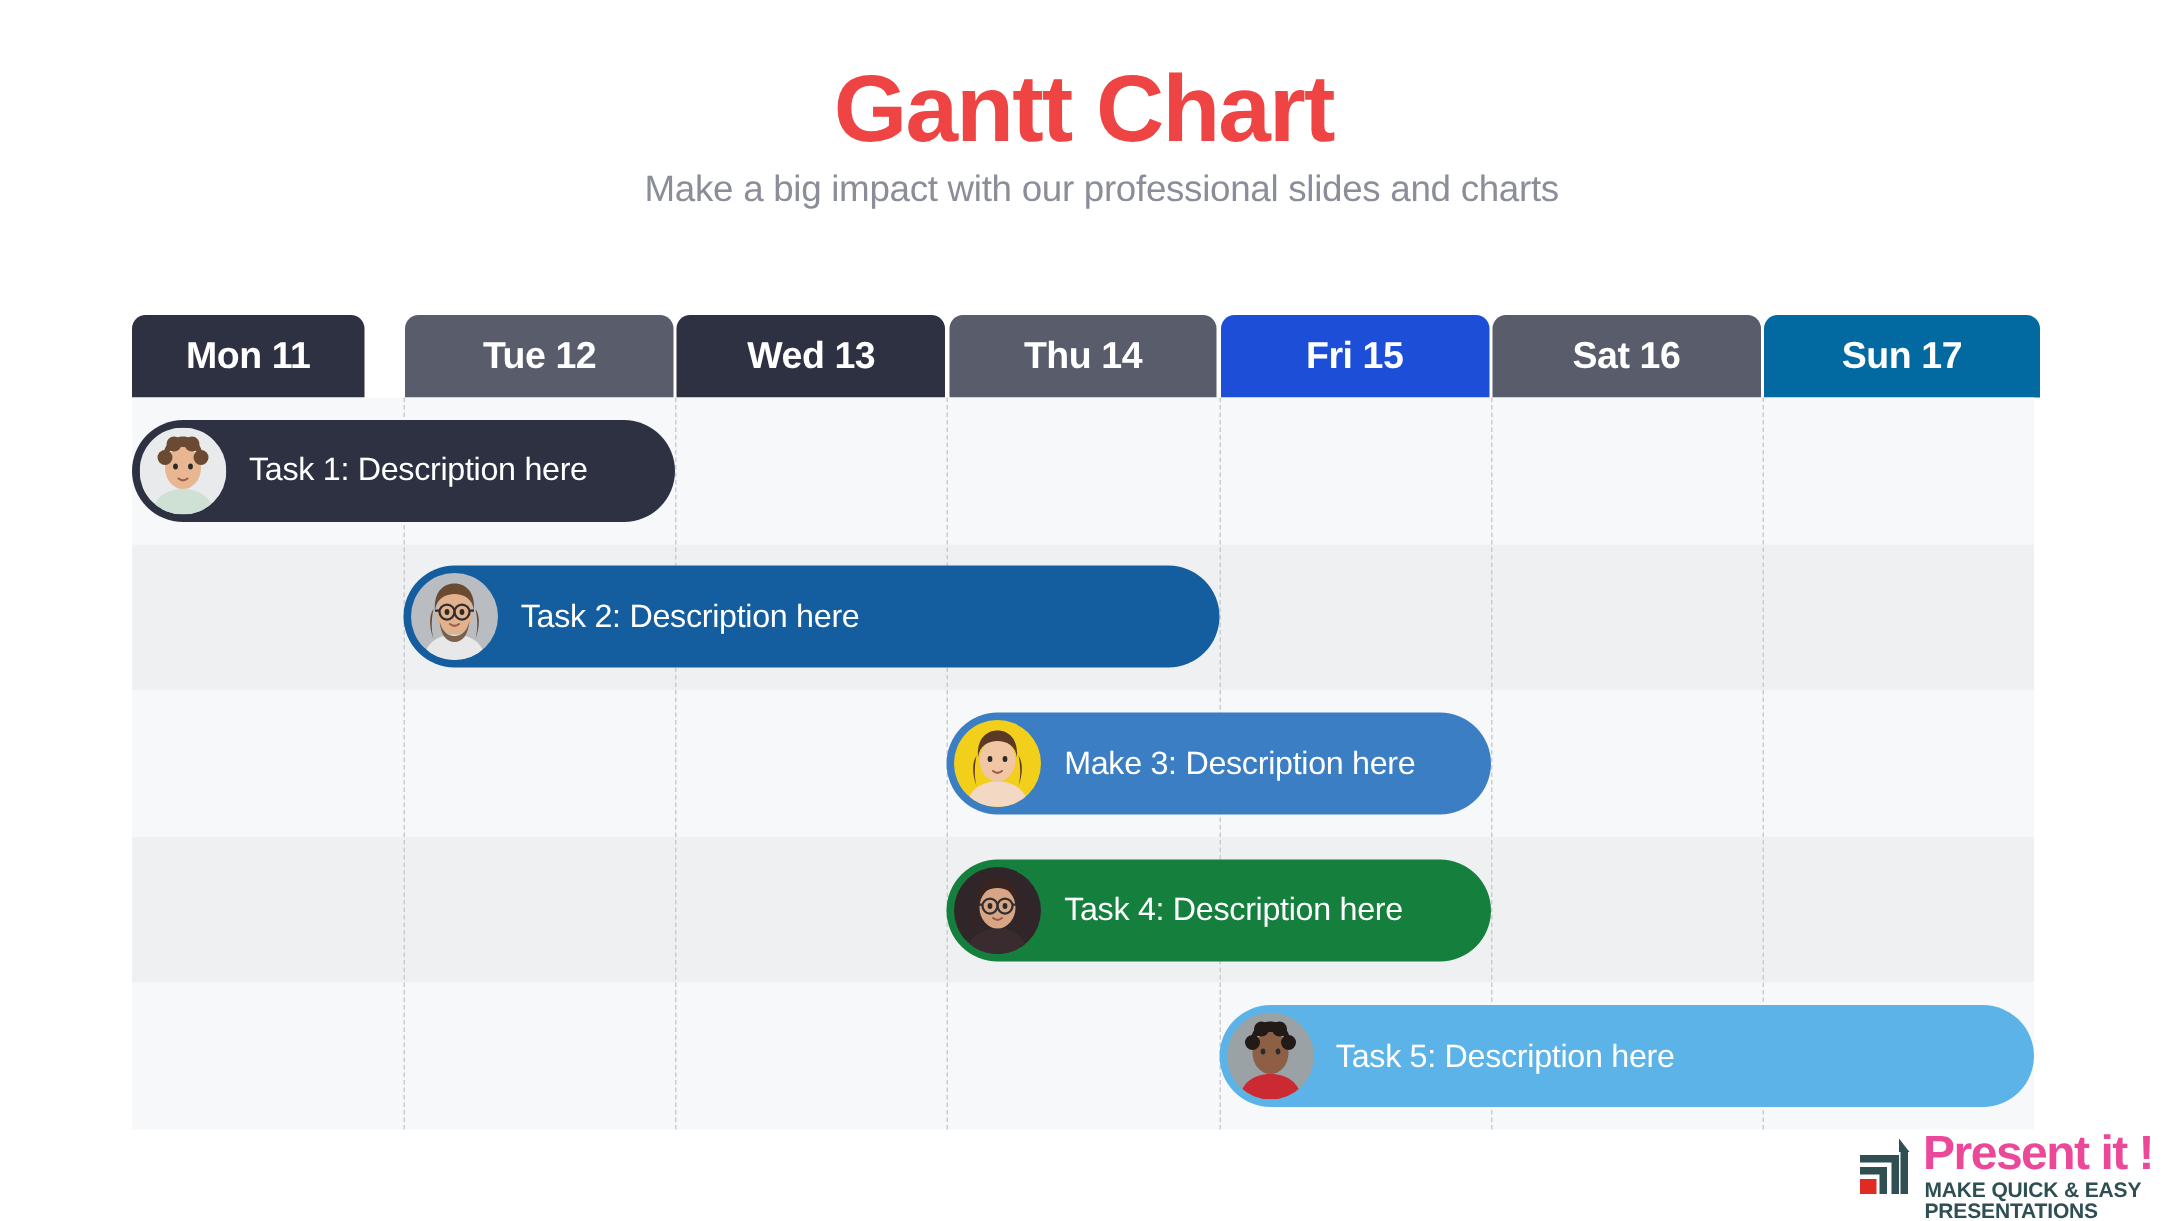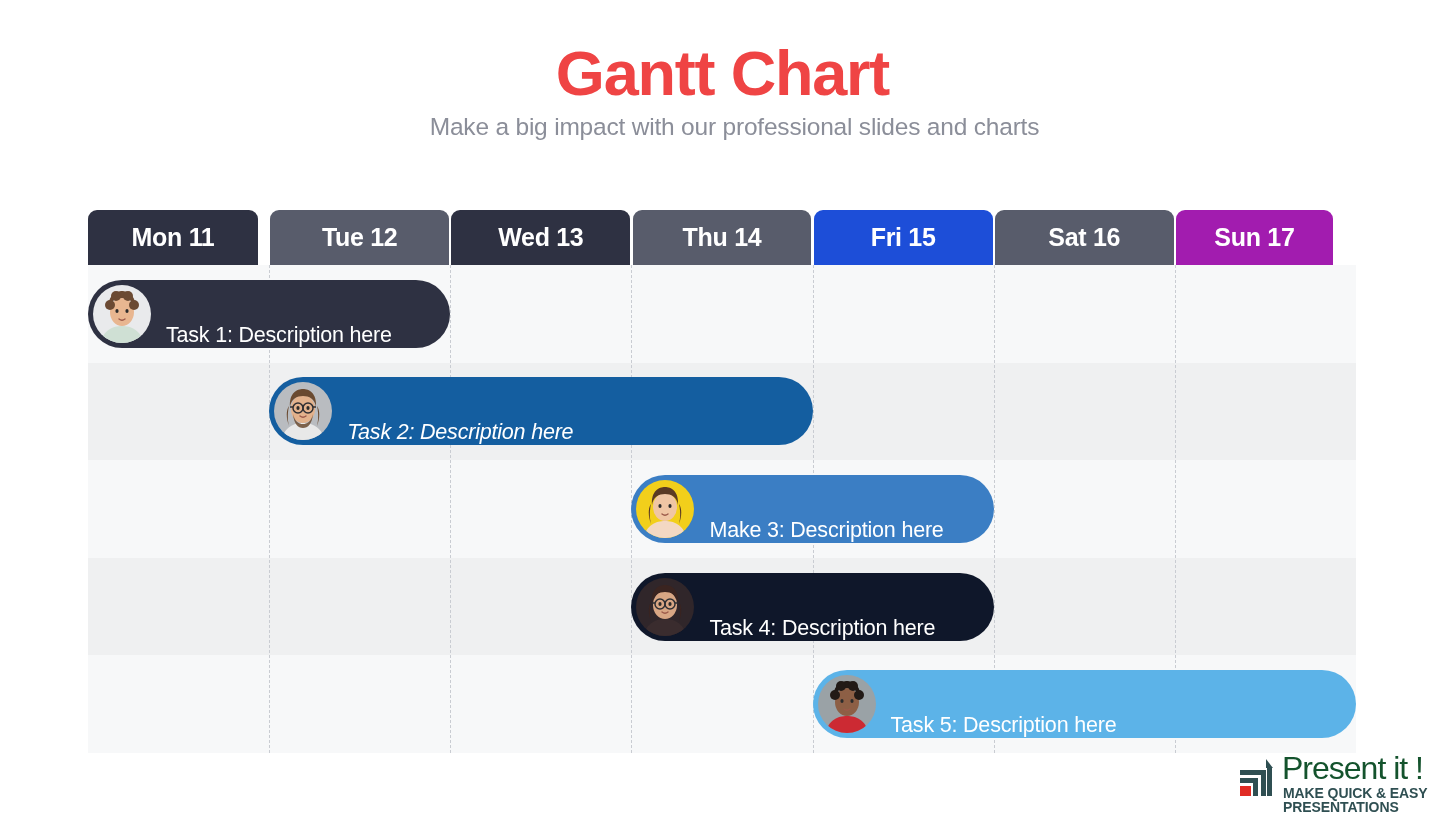--- a/index.html
+++ b/index.html
@@ -52,79 +52,79 @@
   .vline {
     position: absolute; top: 0; width: 0px; height: 488px;
     border-left: 1.4px dashed #c9ccd2;
   }
 
   
   .bars { position: absolute; left: 0; top: 55px; width: 1268px; height: 488px; }
   .bar {
     position: absolute; height: 68px;
     border-radius: 34px;
-    display: flex; align-items: flex-end;
+    display: flex; align-items: center;
   }
   .bar-label {
     color: #ffffff; font-size: 21.5px; letter-spacing: -0.2px;
     white-space: nowrap;
   }
   .avatar {
     position: absolute; left: 5px; top: 5px;
     width: 58px; height: 58px; border-radius: 50%;
     overflow: hidden; flex: none;
   }
   .avatar svg { display: block; width: 58px; height: 58px; }
 
   
   .logo {
     position: absolute; left: 1236px; top: 754px;
     width: 205px; height: 48px;
   }
   .logo-mark { position: absolute; left: 0; top: 2px; width: 42px; height: 42px; }
   .logo-word {
     position: absolute; left: 46px; top: -2px;
-    font-size: 32px; font-weight: normal; color: #14532d;
+    font-size: 32px; font-weight: bold; color: #ec4899;
     letter-spacing: -1px; line-height: 1;
   }
   .logo-tag {
     position: absolute; left: 47px; top: 32px;
     font-size: 14px; font-weight: bold; color: #2f4f52;
     letter-spacing: -0.1px; line-height: 1;
   }
 </style>
 </head>
 <body>
 
 <div class="slide">
 
   <div class="title">Gantt Chart</div>
   <div class="subtitle">Make a big impact with our professional slides and charts</div>
 
   <div class="chart">
     <div class="head-row">
-        <div class="head-cell" style="left: 0px; width: 170px; background: rgb(46, 49, 66);">
+        <div class="head-cell" style="left: 0px; width: 155px; background: rgb(46, 49, 66);">
           <span>Mon 11</span>
         </div>
         <div class="head-cell" style="left: 182.243px; width: 178.943px; background: rgb(88, 92, 107);">
           <span>Tue 12</span>
         </div>
         <div class="head-cell" style="left: 363.386px; width: 178.943px; background: rgb(46, 49, 66);">
           <span>Wed 13</span>
         </div>
         <div class="head-cell" style="left: 544.529px; width: 178.943px; background: rgb(88, 92, 107);">
           <span>Thu 14</span>
         </div>
         <div class="head-cell" style="left: 725.671px; width: 178.943px; background: #1d4ed8;">
           <span>Fri 15</span>
         </div>
         <div class="head-cell" style="left: 906.814px; width: 178.943px; background: rgb(88, 92, 107);">
           <span>Sat 16</span>
         </div>
-        <div class="head-cell" style="left: 1087.96px; width: 157px; background: #a21caf; justify-content: center;">
+        <div class="head-cell" style="left: 1087.96px; width: 184px; background: #0369a1; justify-content: center;">
           <span>Sun 17</span>
         </div>
       </div>
     <div class="grid-body">
         <div class="grid-row" style="top: 0px; background: rgb(247, 248, 249);"></div>
         <div class="grid-row" style="top: 97.6px; background: rgb(239, 240, 241);"></div>
         <div class="grid-row" style="top: 195.2px; background: rgb(247, 248, 249);"></div>
         <div class="grid-row" style="top: 292.8px; background: rgb(239, 240, 241);"></div>
         <div class="grid-row" style="top: 390.4px; background: rgb(247, 248, 249);"></div>
         <div class="vline" style="left: 181.143px;"></div>
@@ -146,21 +146,21 @@
               <circle cx="41" cy="20" r="5" fill="#6b4a33"></circle>
               <circle cx="23" cy="11" r="5" fill="#6b4a33"></circle>
               <circle cx="35" cy="11" r="5" fill="#6b4a33"></circle>
               <ellipse cx="24" cy="26" rx="1.6" ry="2" fill="#2b2b2b"></ellipse>
               <ellipse cx="34" cy="26" rx="1.6" ry="2" fill="#2b2b2b"></ellipse>
               <path d="M26 34 Q29 36.5 32 34" stroke="#9c5a4a" stroke-width="1.4" fill="none" stroke-linecap="round"></path>
             </svg>
           </div>
           <span class="bar-label" style="margin-left: 78px;">Task 1: Description here</span>
         </div>
-        <div class="bar" style="left: 181.143px; width: 543.429px; top: 112.4px; background: rgb(20, 94, 160); font-style: italic;">
+        <div class="bar" style="left: 181.143px; width: 543.429px; top: 112.4px; background: rgb(20, 94, 160);">
           <div class="avatar">
             <svg viewBox="0 0 58 58">
               <rect width="58" height="58" fill="#b9bcc0"></rect>
               <path d="M8 58 C10 45 20 41 29 41 C38 41 48 45 50 58 Z" fill="#e8e8e8"></path>
               <ellipse cx="29" cy="27" rx="12" ry="14" fill="#e3b28c"></ellipse>
               <path d="M16 25 C15 11 23 7 29 7 C35 7 43 11 42 25 C41 17 35 14 29 14 C23 14 17 17 16 25 Z" fill="#6a4a30"></path>
               <path d="M15 24 C13 33 14 40 15 44 C12 36 12 28 15 24 Z" fill="#6a4a30"></path>
               <path d="M43 24 C45 33 44 40 43 44 C46 36 46 28 43 24 Z" fill="#6a4a30"></path>
               <path d="M19 32 C20 42 24 46 29 46 C34 46 38 42 39 32 C37 40 33 42 29 42 C25 42 21 40 19 32 Z" fill="#6a4a30" opacity=".85"></path>
               <ellipse cx="24" cy="26" rx="1.6" ry="2" fill="#2b2b2b"></ellipse>
@@ -186,21 +186,21 @@
               <path d="M16 25 C15 11 23 7 29 7 C35 7 43 11 42 25 C41 17 35 14 29 14 C23 14 17 17 16 25 Z" fill="#5a3a24"></path>
               <path d="M15 24 C13 33 14 40 15 44 C12 36 12 28 15 24 Z" fill="#5a3a24"></path>
               <path d="M43 24 C45 33 44 40 43 44 C46 36 46 28 43 24 Z" fill="#5a3a24"></path>
               <ellipse cx="24" cy="26" rx="1.6" ry="2" fill="#2b2b2b"></ellipse>
               <ellipse cx="34" cy="26" rx="1.6" ry="2" fill="#2b2b2b"></ellipse>
               <path d="M26 34 Q29 36.5 32 34" stroke="#9c5a4a" stroke-width="1.4" fill="none" stroke-linecap="round"></path>
             </svg>
           </div>
           <span class="bar-label" style="margin-left: 78px;">Make 3: Description here</span>
         </div>
-        <div class="bar" style="left: 543.429px; width: 362.286px; top: 307.6px; background: #0f172a;">
+        <div class="bar" style="left: 543.429px; width: 362.286px; top: 307.6px; background: #15803d;">
           <div class="avatar">
             <svg viewBox="0 0 58 58">
               <rect width="58" height="58" fill="#30262a"></rect>
               <path d="M8 58 C10 45 20 41 29 41 C38 41 48 45 50 58 Z" fill="#3a2c2e"></path>
               <ellipse cx="29" cy="27" rx="12" ry="14" fill="#d8a684"></ellipse>
               <path d="M16 25 C15 11 23 7 29 7 C35 7 43 11 42 25 C41 17 35 14 29 14 C23 14 17 17 16 25 Z" fill="#3a2420"></path>
               <path d="M15 24 C13 33 14 40 15 44 C12 36 12 28 15 24 Z" fill="#3a2420"></path>
               <path d="M43 24 C45 33 44 40 43 44 C46 36 46 28 43 24 Z" fill="#3a2420"></path>
               <ellipse cx="24" cy="26" rx="1.6" ry="2" fill="#2b2b2b"></ellipse>
               <ellipse cx="34" cy="26" rx="1.6" ry="2" fill="#2b2b2b"></ellipse>

